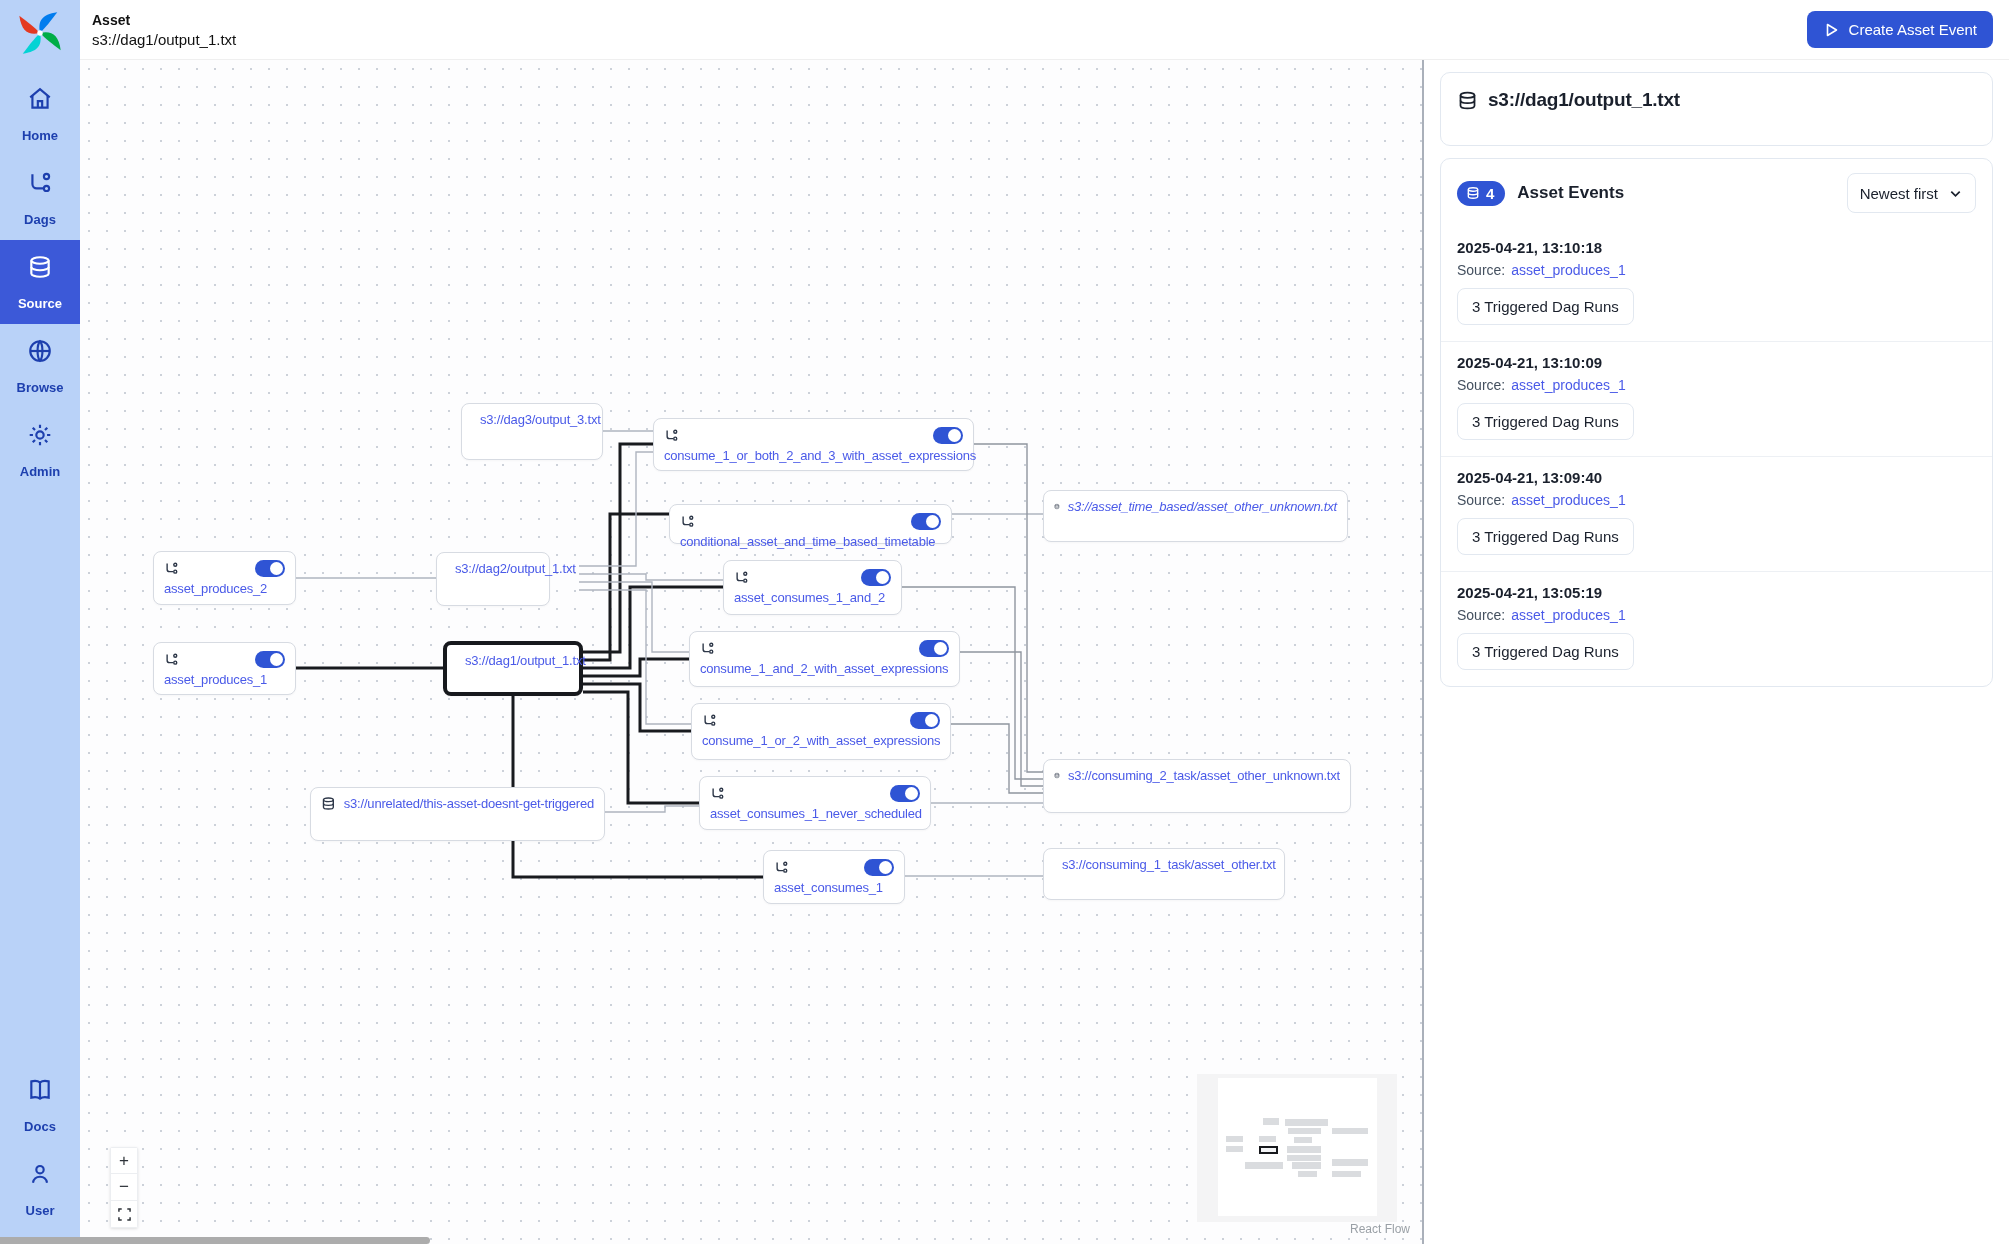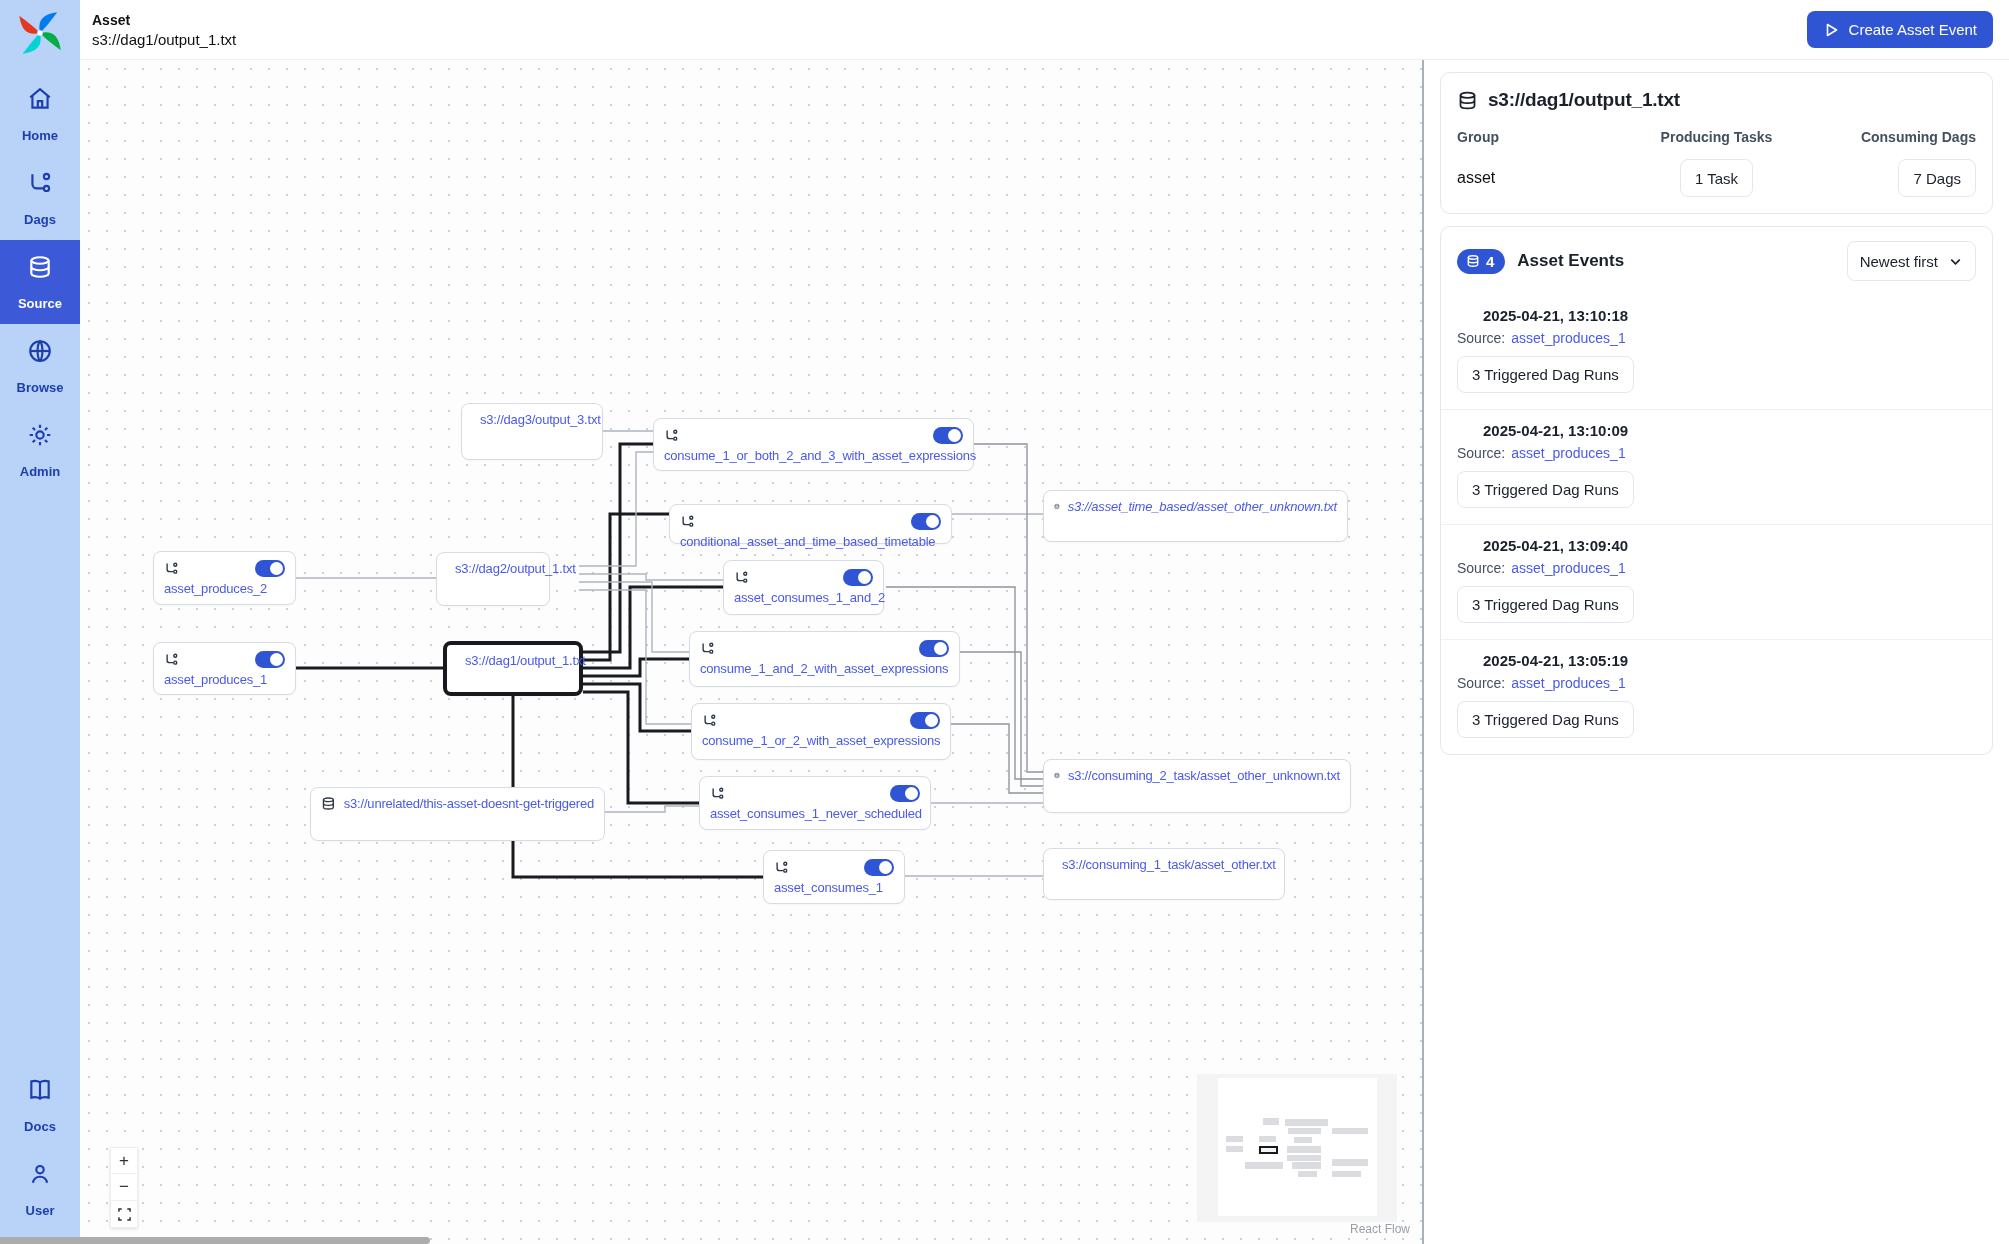--- a/index.html
+++ b/index.html
@@ -89,21 +89,21 @@
   .events-card { margin-top:12px; }
   .events-head { display:flex; align-items:center; gap:12px; padding:14px 16px; }
   .count-badge { display:flex; align-items:center; gap:6px; background:#2f54d4; color:#fff;
     border-radius:999px; padding:4px 11px 4px 9px; font-size:15px; font-weight:700; }
   .events-title { font-size:17px; font-weight:700; flex:1; }
   .sort-select { display:flex; align-items:center; gap:10px; border:1px solid #e2e8f0;
     border-radius:8px; height:40px; padding:0 12px; font-size:15px; color:#1a202c;
     background:#fff; cursor:pointer; font-family:inherit; }
   .event-item { padding:12px 16px 16px; }
   .event-item + .event-item { border-top:1px solid #edf0f4; }
-  .event-ts { font-size:15px; font-weight:700; margin-bottom:6px;margin-left:26px; }
+  .event-ts { font-size:15px; font-weight:700; margin-bottom:6px; }
   .event-src { font-size:14px; color:#44505f; margin-bottom:10px; }
   .event-src a { color:#4a5ae8; text-decoration:none; margin-left:6px; }
   .runs-btn { background:#fff; border:1px solid #e2e8f0; border-radius:8px; height:37px;
     padding:0 14px; font-size:15px; color:#1a202c; font-family:inherit; cursor:pointer; }
 
   .hscrollbar { position:fixed; left:0; bottom:0; width:430px; height:7px; background:#acacac;
     border-radius:0 4px 4px 0; z-index:40; }
 </style>
 </head>
 <body>
@@ -311,21 +311,21 @@
           <div class="gnode asset selected" style="left: 363px; top: 581px; width: 140px; height: 55px;">
             <div class="nrow-asset">
               <svg width="15" height="15" viewBox="0 0 24 24" fill="none" stroke="#2d3748" stroke-width="2.2">
                 <ellipse cx="12" cy="6" rx="8" ry="3"></ellipse>
                 <path d="M4 6v6c0 1.7 3.6 3 8 3s8-1.3 8-3V6"></path>
                 <path d="M4 12v6c0 1.7 3.6 3 8 3s8-1.3 8-3v-6"></path>
               </svg>
               <span class="nlabel">s3://dag1/output_1.txt</span>
             </div>
           </div>
-          <div class="gnode task" style="left: 643px; top: 500px; width: 161px; height: 55px;">
+          <div class="gnode task" style="left: 643px; top: 500px; width: 179px; height: 55px;">
             <div class="nrow">
               <svg width="15" height="15" viewBox="0 0 24 24" fill="none" stroke="#2d3748" stroke-width="2.2">
                 <path d="M5 4v9a4 4 0 0 0 4 4h6"></path>
                 <circle cx="18" cy="6" r="2.4"></circle>
                 <circle cx="18" cy="17" r="2.4"></circle>
               </svg>
               <div class="toggle">
                 <div class="knob"></div>
               </div>
             </div>
@@ -453,28 +453,20 @@
 
       <section class="card details-card">
         <div class="details-title-row">
           <svg width="21" height="21" viewBox="0 0 24 24" fill="none" stroke="#1a202c" stroke-width="2">
             <ellipse cx="12" cy="6" rx="8" ry="3"></ellipse>
               <path d="M4 6v6c0 1.7 3.6 3 8 3s8-1.3 8-3V6"></path>
               <path d="M4 12v6c0 1.7 3.6 3 8 3s8-1.3 8-3v-6"></path>
           </svg>
           <span class="details-title">s3://dag1/output_1.txt</span>
         </div>
-        <div class="details-grid">
-          <span class="dcol-label">Group</span>
-          <span class="dcol-label dcol-2">Producing Tasks</span>
-          <span class="dcol-label dcol-3">Consuming Dags</span>
-          <span class="dval-text">asset</span>
-          <button class="chip-btn dcol-2">1 Task</button>
-          <button class="chip-btn dcol-3">7 Dags</button>
-        </div>
       </section>
 
       <section class="card events-card">
         <div class="events-head">
           <span class="count-badge">
             <svg width="14" height="14" viewBox="0 0 24 24" fill="none" stroke="#fff" stroke-width="2.4">
               <ellipse cx="12" cy="6" rx="8" ry="3"></ellipse>
                 <path d="M4 6v6c0 1.7 3.6 3 8 3s8-1.3 8-3V6"></path>
                 <path d="M4 12v6c0 1.7 3.6 3 8 3s8-1.3 8-3v-6"></path>
             </svg>

